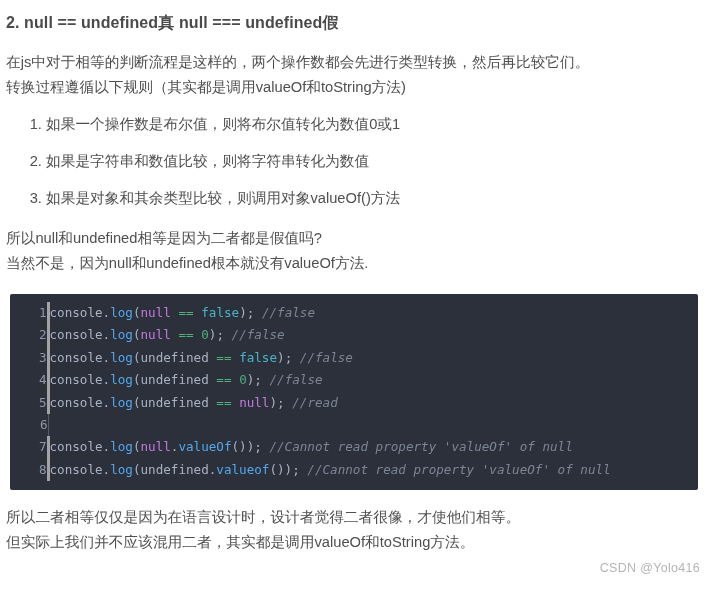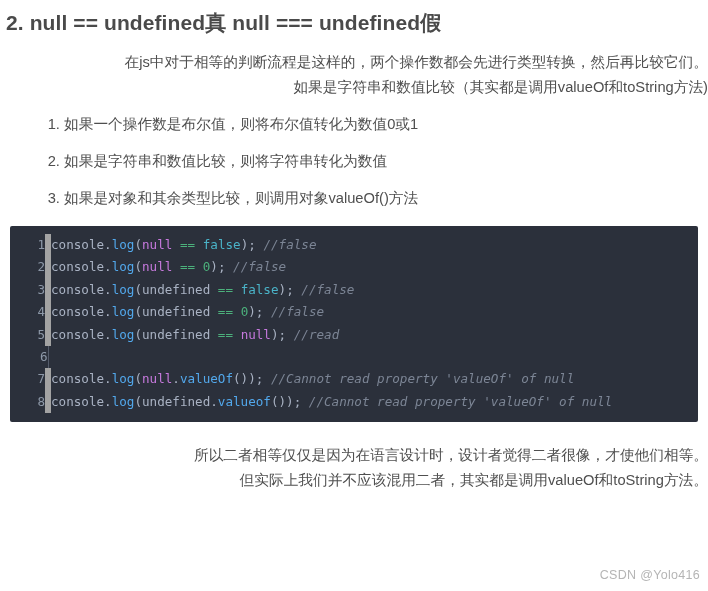--- a/index.html
+++ b/index.html
@@ -13,45 +13,45 @@
     overflow: hidden;
     font-family: "Liberation Sans", "DejaVu Sans", sans-serif;
     color: #4d4d4d;
     position: relative;
   }
 
   .page { padding: 0; }
 
   
   .article-title {
-    font-size: 21px;
+    font-size: 16px;
     font-weight: bold;
     color: #4a4a4a;
     letter-spacing: 0.1px;
     margin: 8px 0 0 6px;
     line-height: 30px;
     white-space: nowrap;
   }
 
   
   .para {
     font-size: 14.7px;
     color: #4f4f4f;
     line-height: 25px;
     margin: 0 0 0 6px;
     white-space: nowrap;
   }
-  .para-block { margin-top: 12px; text-align: right; }
+  .para-block { margin-top: 12px; }
   .para-block-2 { margin-top: 18px; }
-  .para-block-3 { margin-top: 21px; text-align: right; }
+  .para-block-3 { margin-top: 15px; }
 
   
   ol.rules {
     margin: 14px 0 0 0;
-    padding-left: 64px;
+    padding-left: 46px;
     list-style-position: outside;
   }
   ol.rules li {
     font-size: 14.7px;
     color: #4f4f4f;
     line-height: 20px;
     margin-bottom: 17px;
     white-space: nowrap;
   }
   ol.rules li:last-child { margin-bottom: 4px; }
@@ -77,64 +77,68 @@
     width: 38px;
     text-align: right;
     padding-right: 9px;
     color: #8d98a8;
     user-select: none;
     font-size: 12.6px;
   }
   td.code-cell {
     padding-left: 10px;
     white-space: pre;
-    border-left: 6px solid #a3a3a3;
+    border-left: 3px solid #a3a3a3;
     color: #a9b2c2;
   }
   tr.empty td.code-cell { border-left: 1px solid #545b6a; }
 
   
   .t-plain  { color: #a9b2c3; }
   .t-fn     { color: #52a8ec; }
   .t-kw     { color: #c679dd; }
   .t-op     { color: #4cb17c; }
   .t-num    { color: #4cb17c; }
   .t-bool   { color: #4ab3c8; }
   .t-punc   { color: #a9b2c3; }
   .t-com    { color: #7c8595; font-style: italic; }
 
   
   .watermark {
     position: absolute;
     right: 8px;
-    bottom: 9px;
+    bottom: 16px;
     font-size: 12.5px;
     color: #b5b5b5;
     letter-spacing: 0.3px;
     font-family: "Liberation Sans", sans-serif;
   }
 </style>
 </head>
 <body>
 
 <div class="page">
 
   <h2 class="article-title">2. null == undefined真 null === undefined假</h2>
 
   <div class="para-block">
     <p class="para">在js中对于相等的判断流程是这样的，两个操作数都会先进行类型转换，然后再比较它们。</p>
-    <p class="para">如果是字符串和数值比较（其实都是调用valueOf和toString方法)</p>
+    <p class="para">转换过程遵循以下规则（其实都是调用valueOf和toString方法)</p>
   </div>
 
   <ol class="rules">
     <li>如果一个操作数是布尔值，则将布尔值转化为数值0或1</li>
     <li>如果是字符串和数值比较，则将字符串转化为数值</li>
     <li>如果是对象和其余类型比较，则调用对象valueOf()方法</li>
   </ol>
 
+  <div class="para-block-2">
+    <p class="para">所以null和undefined相等是因为二者都是假值吗?</p>
+    <p class="para">当然不是，因为null和undefined根本就没有valueOf方法.</p>
+  </div>
 
   <div class="code-wrap">
     <table class="code">
       <tbody id="code-body">
           <tr>
             <td class="ln">1</td>
             <td class="code-cell"><span class="t-plain">console</span><span class="t-punc">.</span><span class="t-fn">log</span><span class="t-punc">(</span><span class="t-kw">null</span><span class="t-plain"> </span><span class="t-op">==</span><span class="t-plain"> </span><span class="t-bool">false</span><span class="t-punc">); </span><span class="t-com">//false</span></td>
           </tr>
           <tr>
             <td class="ln">2</td>

